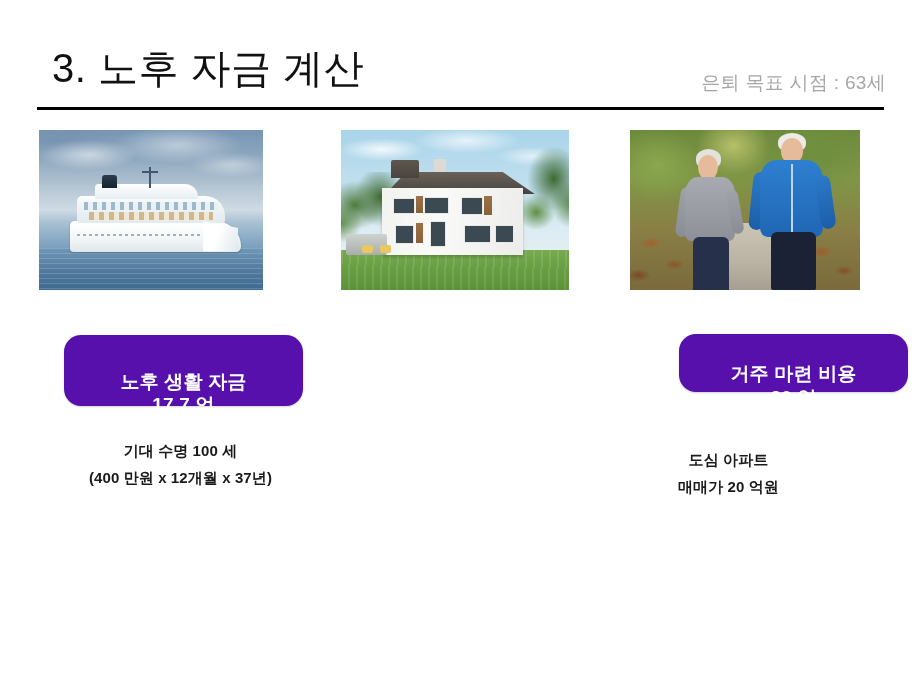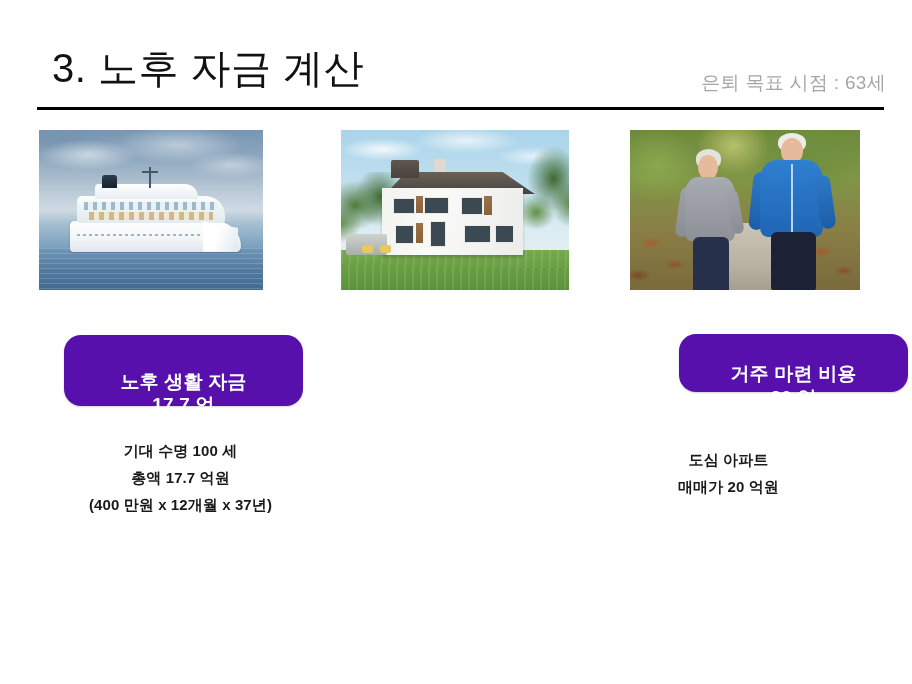--- a/index.html
+++ b/index.html
@@ -380,21 +380,20 @@
       <div class="ship-bow"></div>
     </div>
 
     <div class="badge badge-1">
       <span class="b-title">노후 생활 자금</span>
       <span class="b-amount">17.7 억</span>
     </div>
 
     <div class="details details-1">
       <div class="line">기대 수명 100 세</div>
-      <div class="line">총액 17.7 억원</div>
       <div class="line">(400 만원 x 12개월 x 37년)</div>
     </div>
   </div>
 
   <div class="column col-2">
     <div class="photo">
       <div class="ph2-sky"></div>
       <div class="ph2-clouds"></div>
       <div class="ph2-trees-l"></div>
       <div class="ph2-trees-r"></div>

